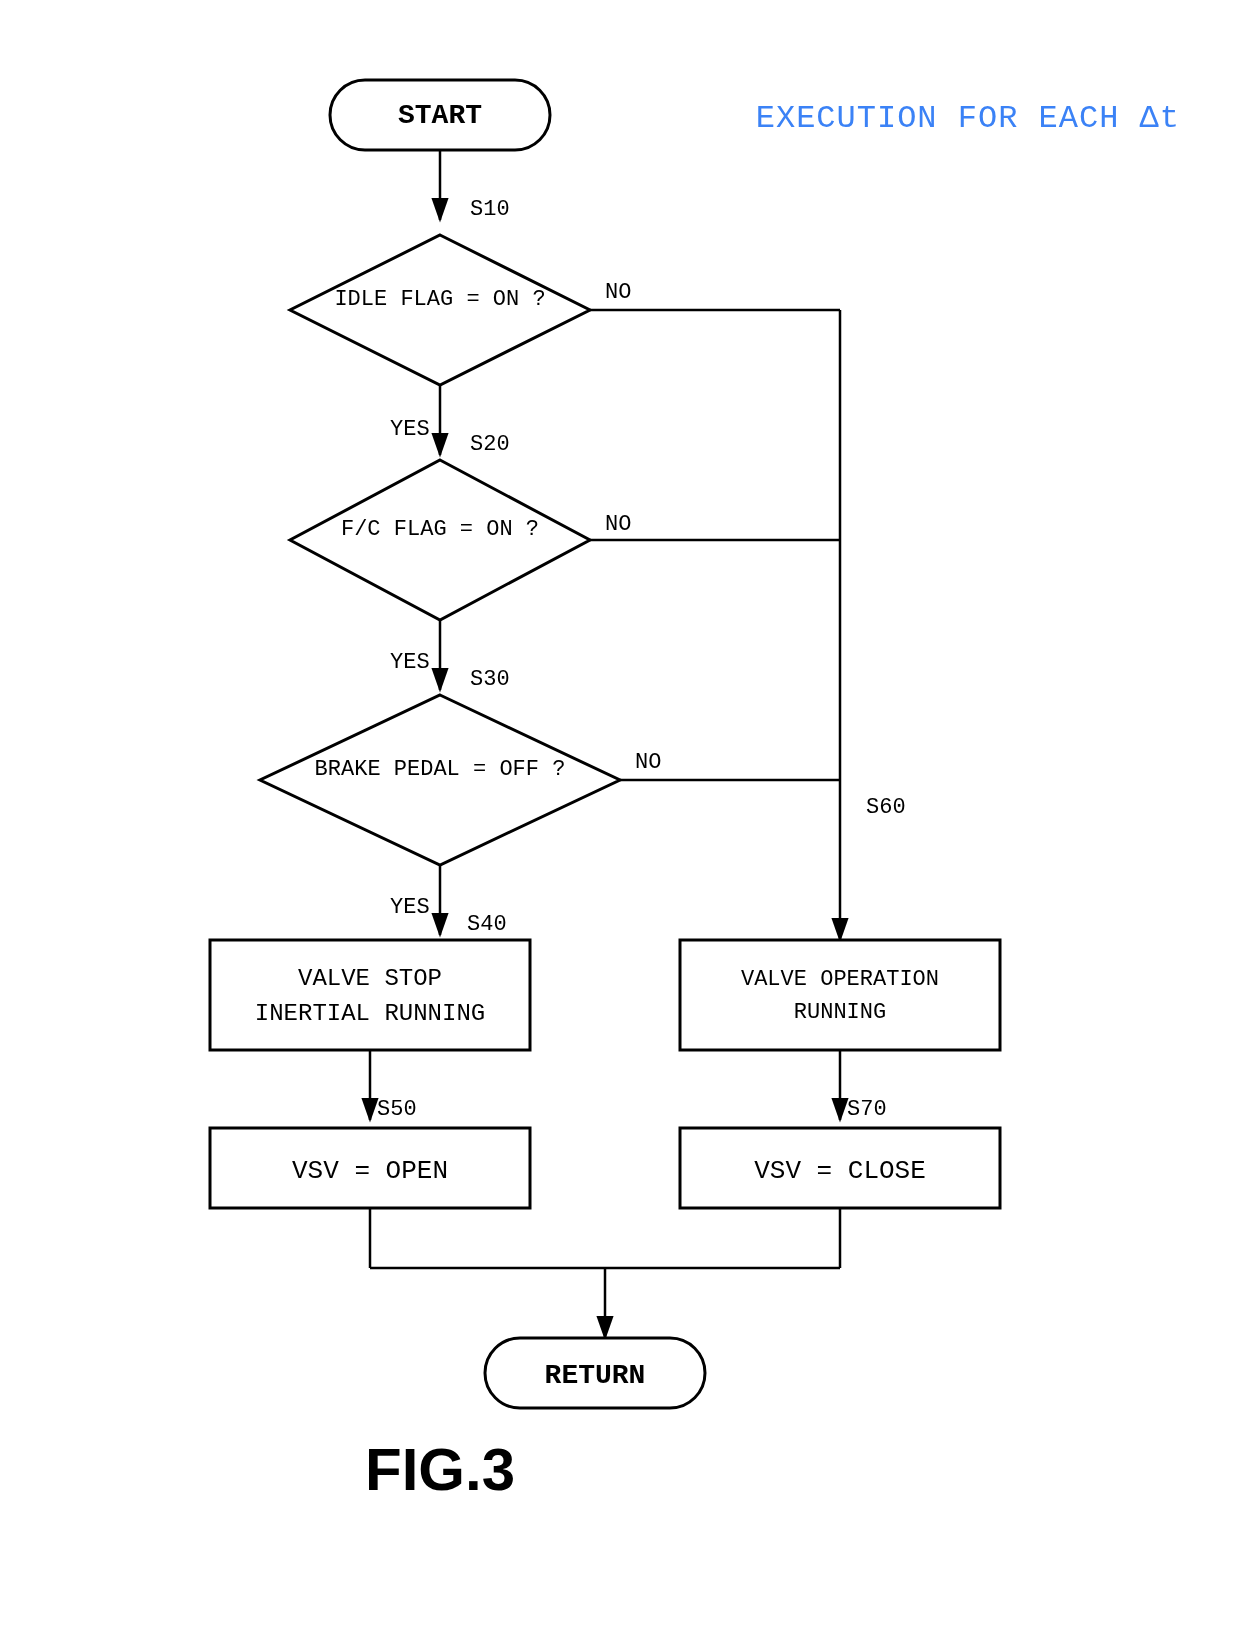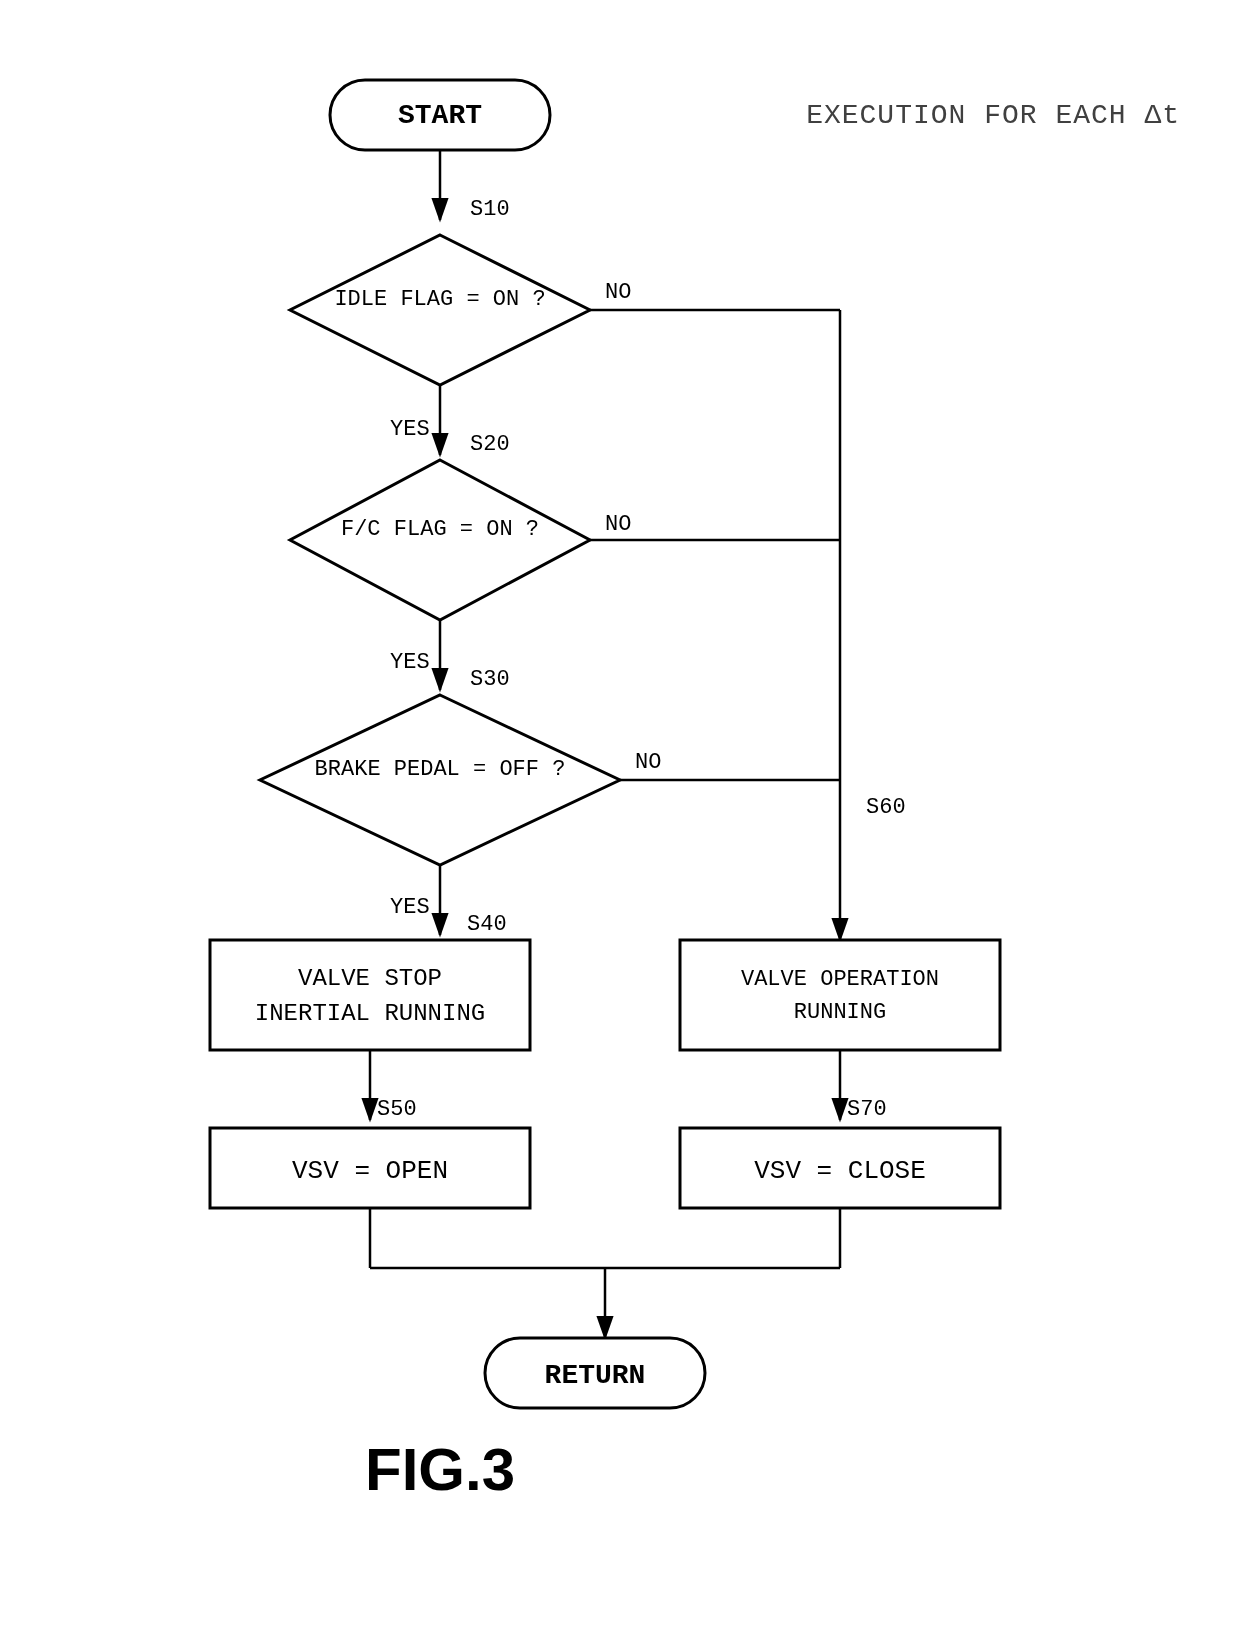--- a/index.html
+++ b/index.html
@@ -19,23 +19,23 @@
     }
     
     .flowchart-svg {
       width: 100%;
       height: 100%;
     }
     .execution-label {
       position: absolute;
       top: 100px;
       right: 60px;
-      font-size: 28px;
+      font-size: 32px;
       font-family: 'Courier New', Courier, monospace;
-      color: #404040;
+      color: #3b82f6;
       letter-spacing: 1px;
     }
   </style>
 </head>
 <body>
 
 <div class="page">
   <div class="execution-label">EXECUTION FOR EACH Δt</div>
 
   <svg class="flowchart-svg" viewBox="0 0 1080 1480" xmlns="http://www.w3.org/2000/svg" style="position:absolute;top:40px;left:80px;width:1080px;height:1480px;">

